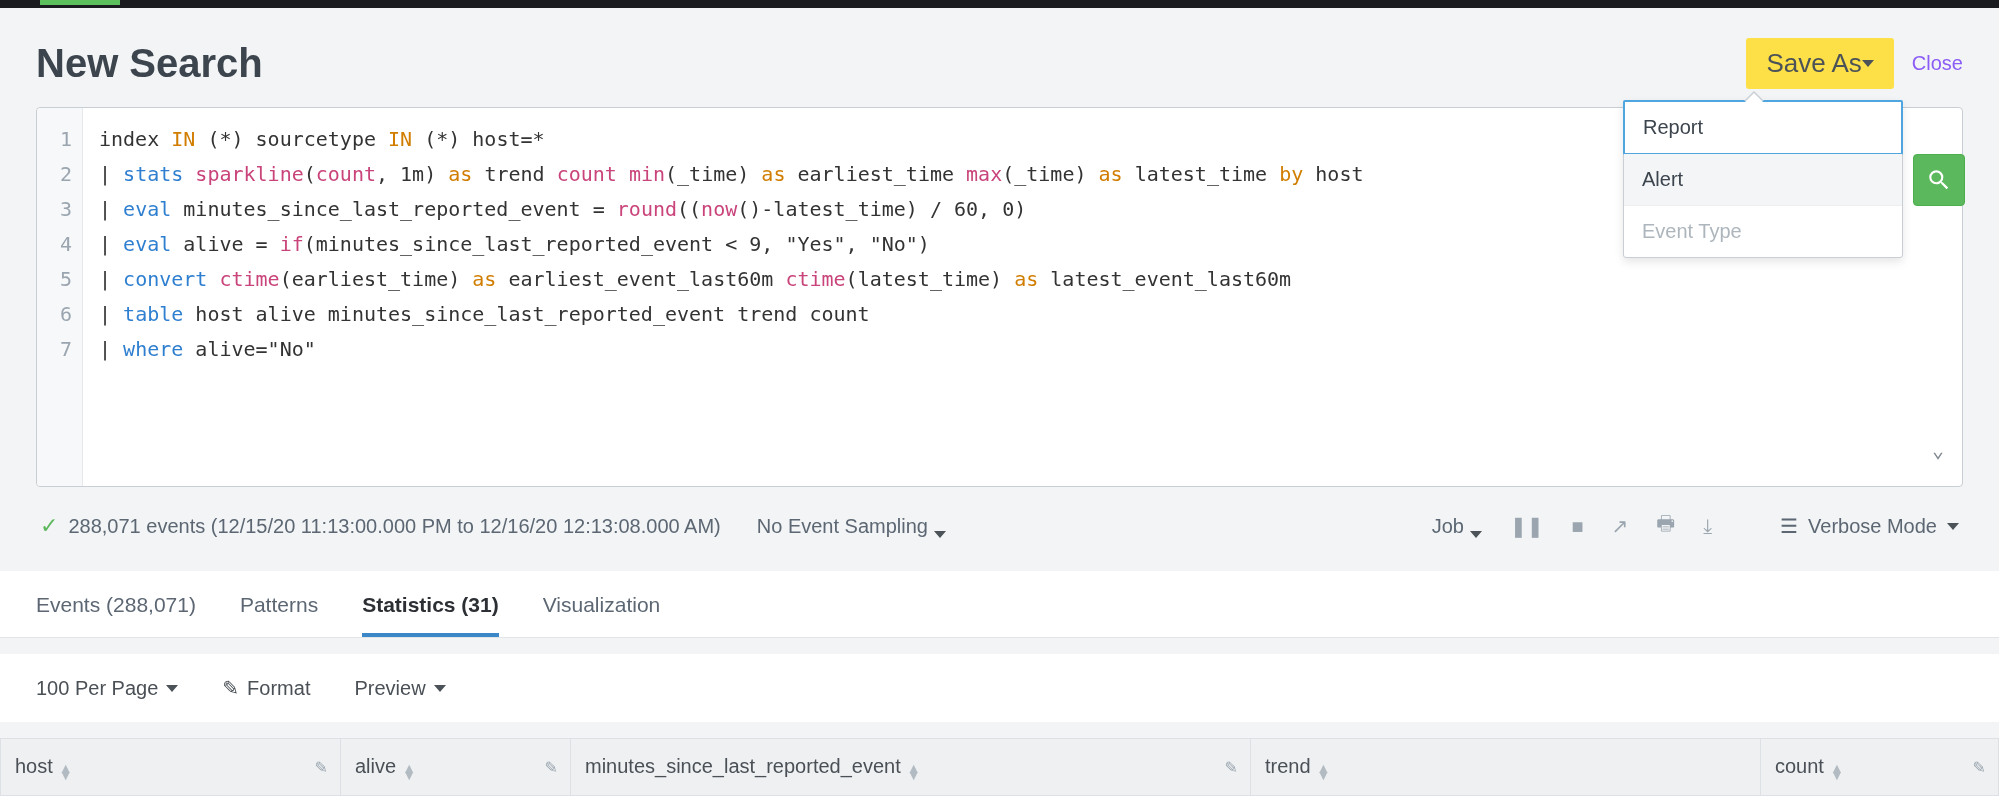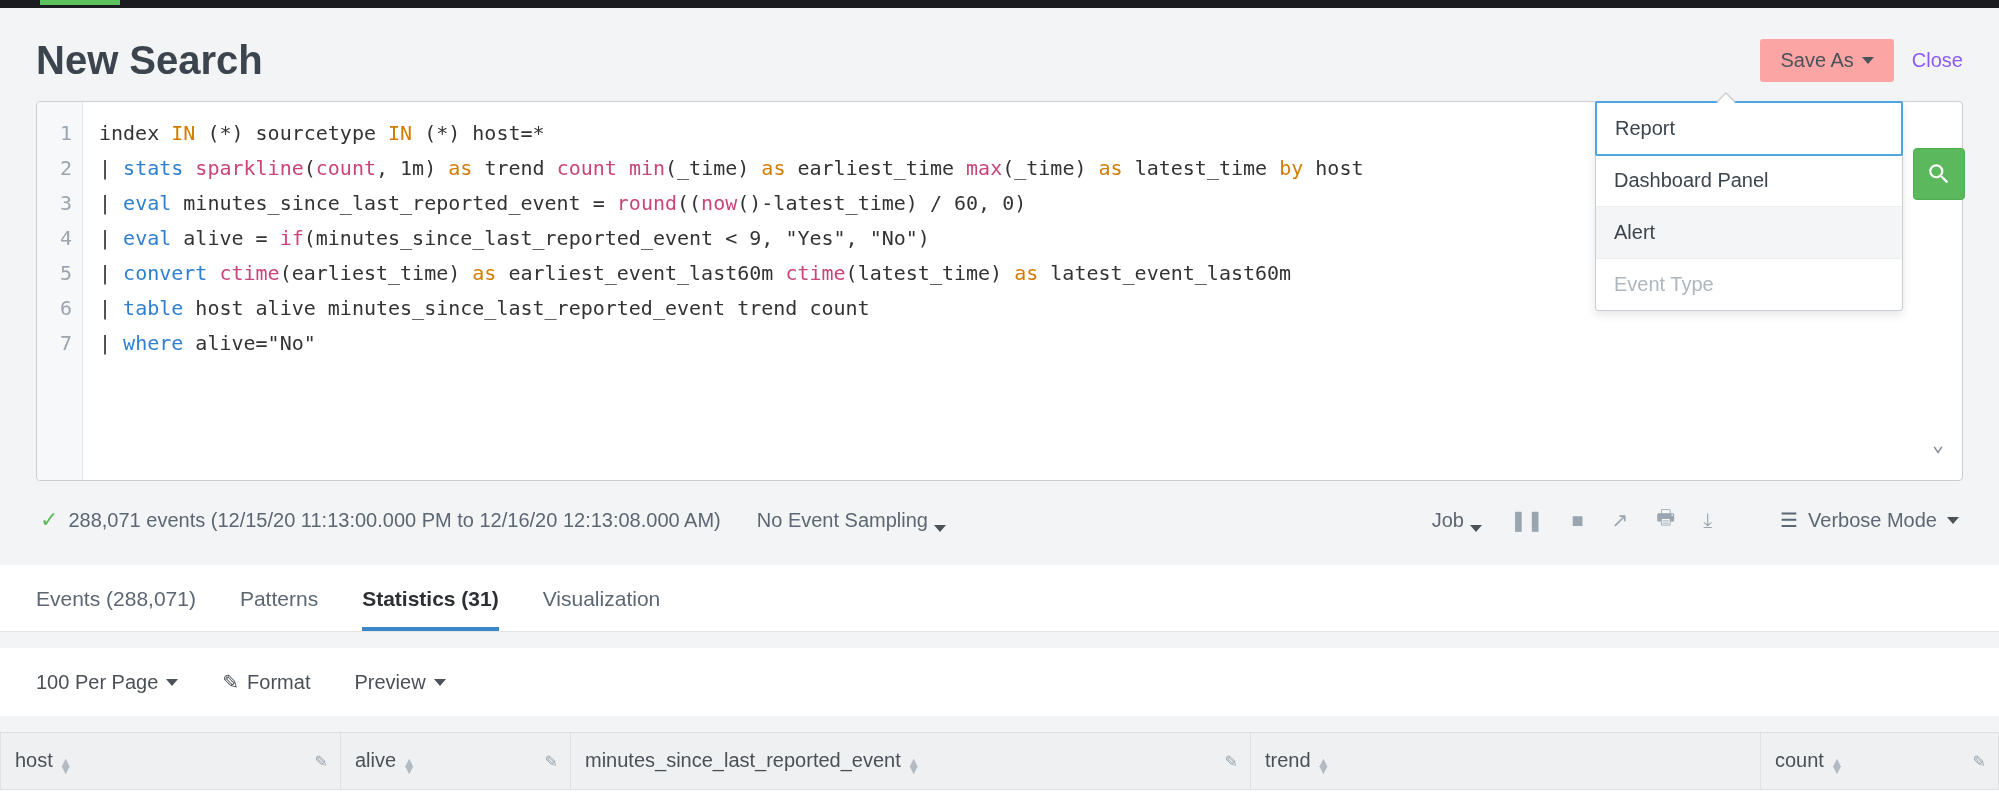--- a/index.html
+++ b/index.html
@@ -31,39 +31,39 @@
     align-items: center;
     margin-bottom: 18px;
   }
   .title {
     font-size: 40px;
     font-weight: 700;
     color: #3c444d;
   }
   .header-actions { display:flex; gap:18px; align-items:center; position:relative;}
   .saveas-btn {
-    background:#fca5a5;
+    background:#fde047;
     border:none;
     padding: 10px 20px;
-    font-size: 20px;
+    font-size: 26px;
     color:#4b5258;
     border-radius:3px;
     cursor:pointer;
-    display:flex; align-items:center; gap:8px;
+    display:flex; align-items:center; gap:0;
   }
   .close-link { font-size:20px; color:#8b5cf6; cursor:pointer;}
   .caret-down {
     width:0;height:0;border-left:6px solid transparent;border-right:6px solid transparent;border-top:7px solid #4b5258;
     display:inline-block;
   }
   .dropdown {
     position:absolute;
     top: 62px;
     right: 60px;
-    width: 308px;
+    width: 280px;
     background:#fff;
     border:1px solid #c8ced4;
     border-radius:3px;
     box-shadow: 0 4px 10px rgba(0,0,0,0.1);
     z-index: 50;
   }
   .dropdown::before {
     content:"";
     position:absolute;
     top:-10px; left:120px;
@@ -243,21 +243,20 @@
     <h1 class="title">New Search</h1>
     <div class="header-actions">
       <button class="saveas-btn">
         <span>Save As</span>
         <span class="caret-down"></span>
       </button>
       <span class="close-link">Close</span>
 
       <div class="dropdown">
         <div class="dropdown-item selected">Report</div>
-        <div class="dropdown-item">Dashboard Panel</div>
         <div class="dropdown-item hover">Alert</div>
         <div class="dropdown-item disabled">Event Type</div>
       </div>
     </div>
   </div>
 
   <div class="search-wrap">
     <div class="search-box">
       <div class="gutter">
         <div>1</div>

